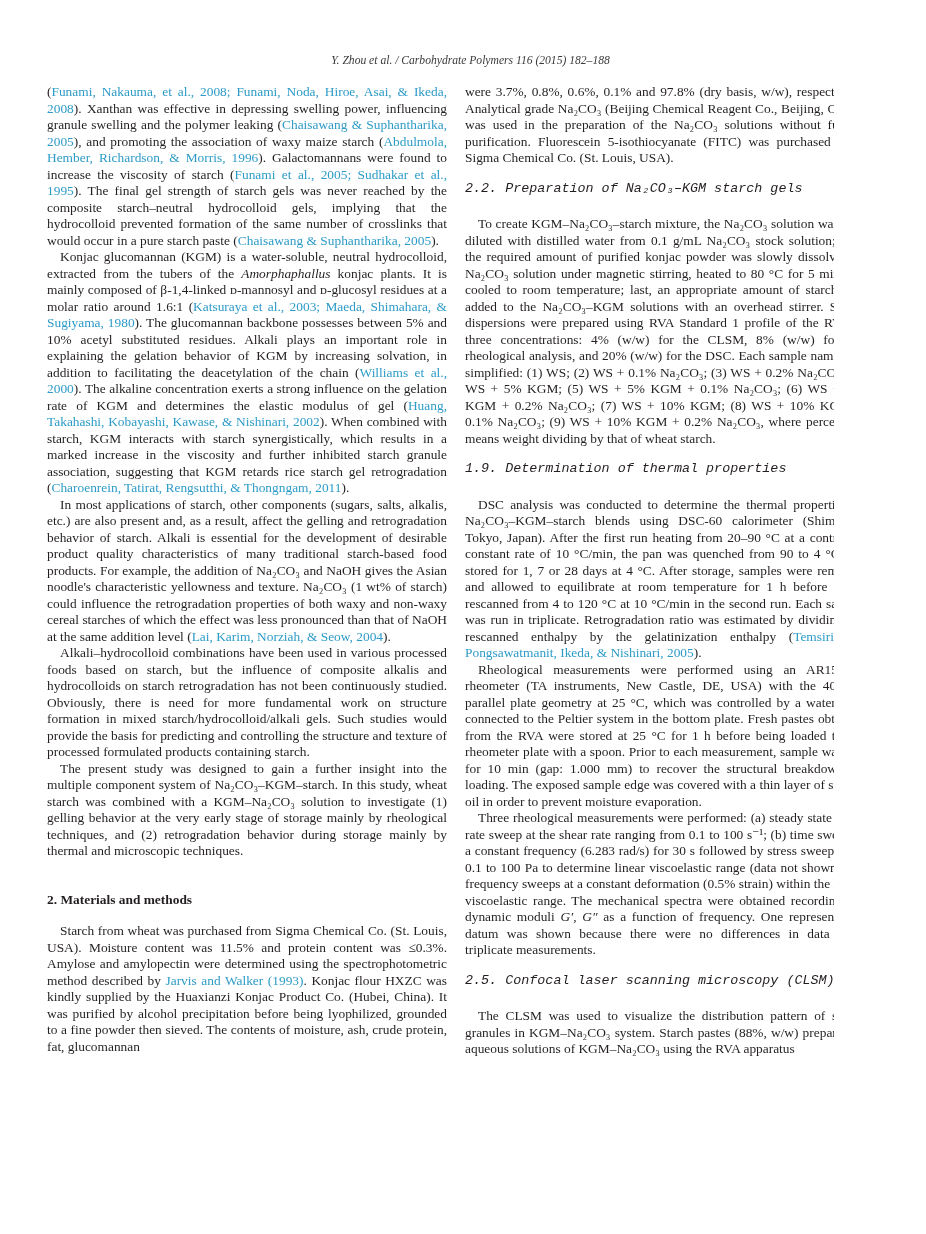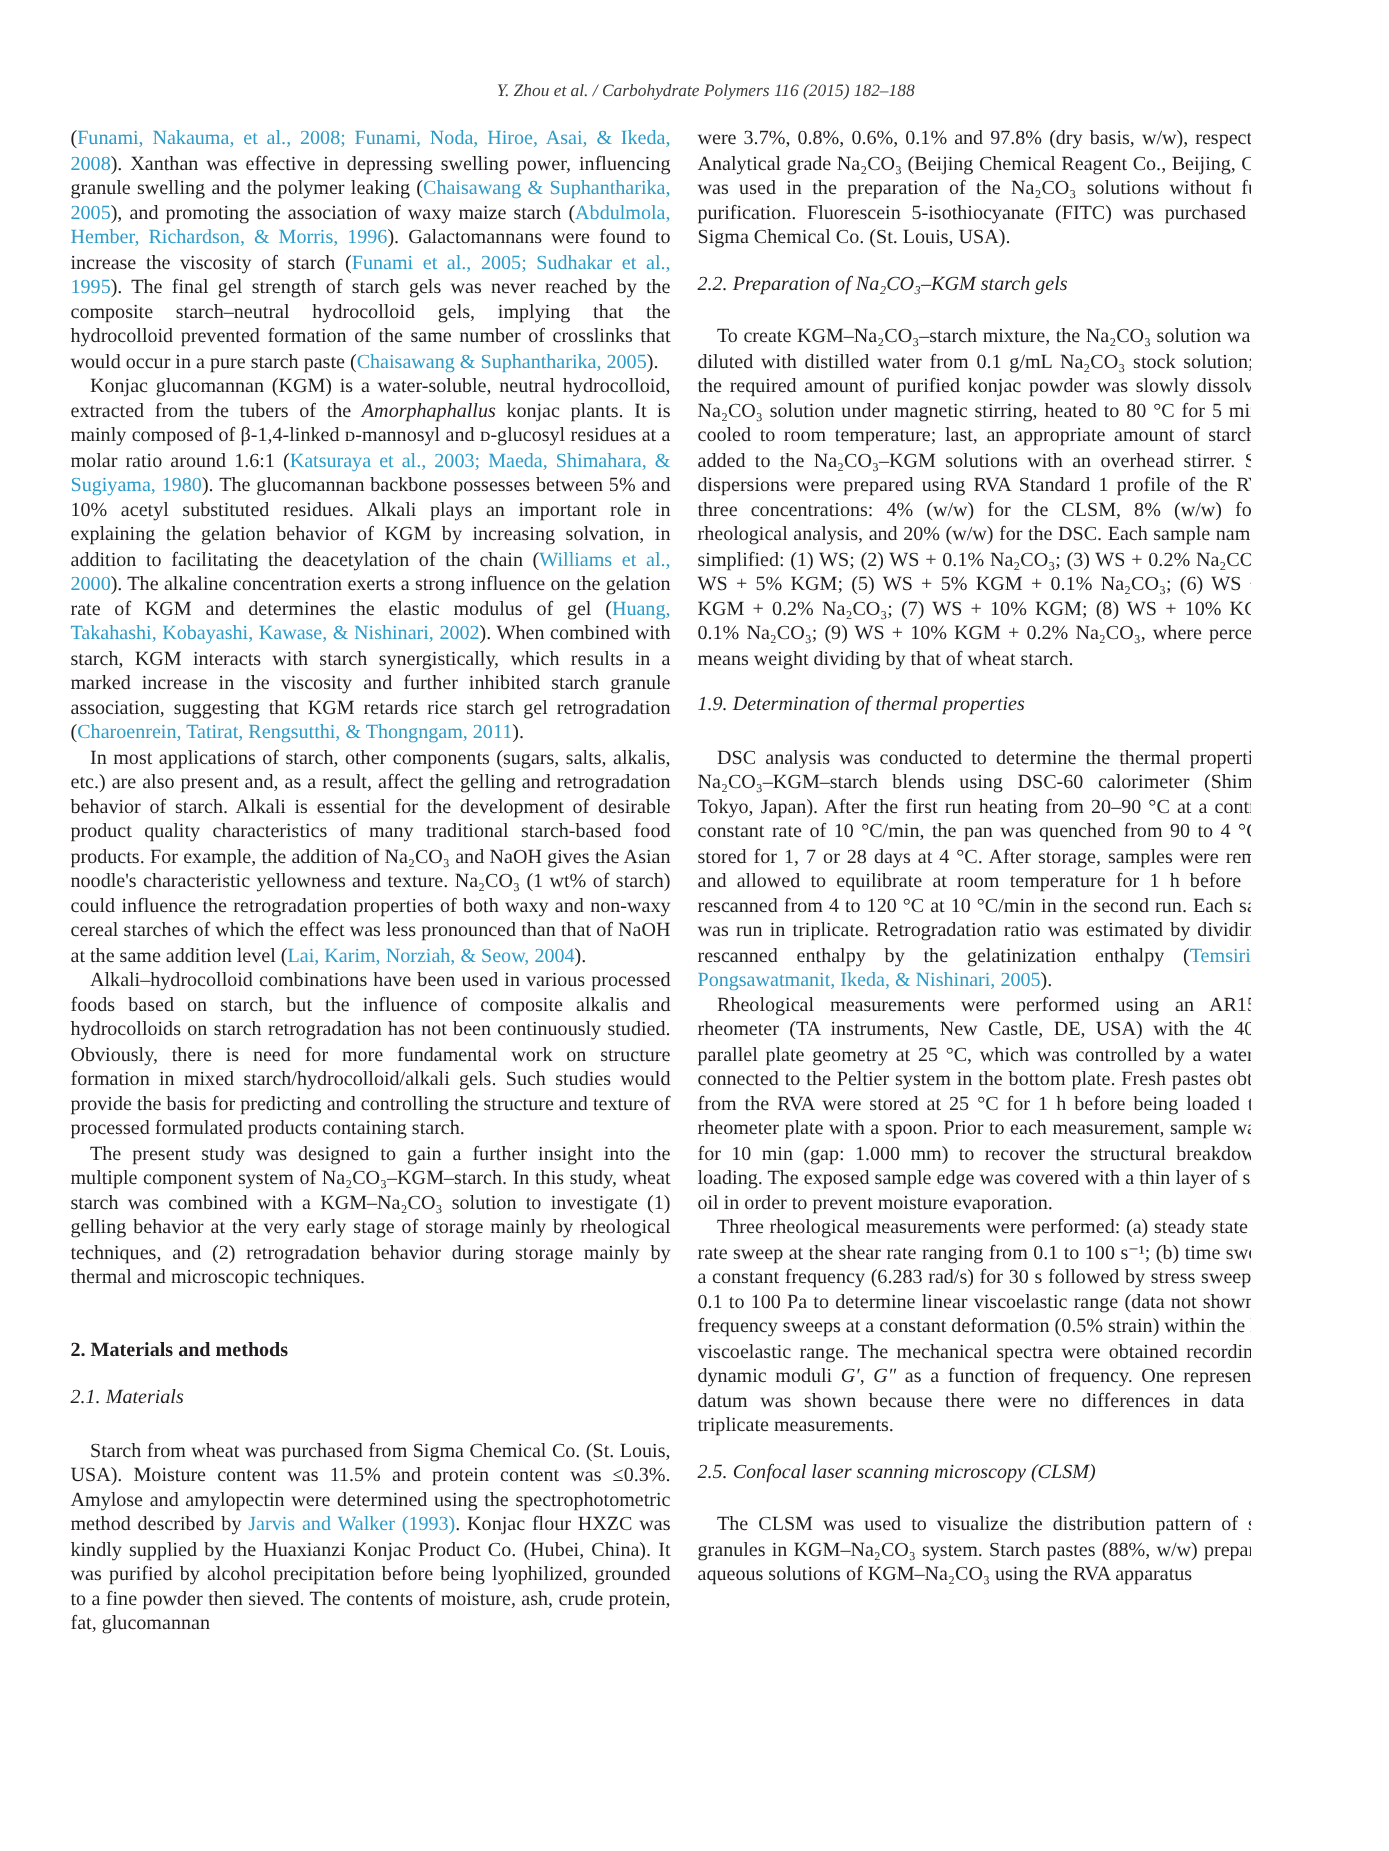--- a/index.html
+++ b/index.html
@@ -22,41 +22,40 @@
   }
   .col{
     font-size:13.4px;line-height:16.5px;text-align:justify;
     text-justify:inter-word;
   }
   .col-left{width:400px;}
   .col-right{width:399px;}
   .col p{margin:0;text-indent:13px;}
   .col p.noindent{text-indent:0;}
   .sec{font-weight:bold;margin:32px 0 15px 0;}
-  .subsec{font-style:italic;margin:14px 0 19px 0;}
+  .subsec{font-style:italic;margin:14px 0 19px 0;font-family:Liberation Mono, monospace;}
   .cite{color:var(--link,#2d9bc7);cursor:pointer;}
   .it{font-style:italic;}
 </style>
 </head>
 <body>
 
 <div class="page">
   <header class="runhead">
     <span class="rh-center">Y. Zhou et al. / Carbohydrate Polymers 116 (2015) 182–188</span>
     <span class="rh-page">183</span>
   </header>
   <div class="cols">
     <div class="col col-left" id="col-left">
         <p class="noindent"><span>(</span><span class="cite">Funami, Nakauma, et al., 2008; Funami, Noda, Hiroe, Asai, &amp; Ikeda, 2008</span><span>). Xanthan was effective in depressing swelling power, influencing granule swelling and the polymer leaking (</span><span class="cite">Chaisawang &amp; Suphantharika, 2005</span><span>), and promoting the association of waxy maize starch (</span><span class="cite">Abdulmola, Hember, Richardson, &amp; Morris, 1996</span><span>). Galactomannans were found to increase the viscosity of starch (</span><span class="cite">Funami et al., 2005; Sudhakar et al., 1995</span><span>). The final gel strength of starch gels was never reached by the composite starch–neutral hydrocolloid gels, implying that the hydrocolloid prevented formation of the same number of crosslinks that would occur in a pure starch paste (</span><span class="cite">Chaisawang &amp; Suphantharika, 2005</span><span>).</span></p>
         <p><span>Konjac glucomannan (KGM) is a water-soluble, neutral hydrocolloid, extracted from the tubers of the </span><span class="it">Amorphaphallus</span><span> konjac plants. It is mainly composed of β-1,4-linked ᴅ-mannosyl and ᴅ-glucosyl residues at a molar ratio around 1.6:1 (</span><span class="cite">Katsuraya et al., 2003; Maeda, Shimahara, &amp; Sugiyama, 1980</span><span>). The glucomannan backbone possesses between 5% and 10% acetyl substituted residues. Alkali plays an important role in explaining the gelation behavior of KGM by increasing solvation, in addition to facilitating the deacetylation of the chain (</span><span class="cite">Williams et al., 2000</span><span>). The alkaline concentration exerts a strong influence on the gelation rate of KGM and determines the elastic modulus of gel (</span><span class="cite">Huang, Takahashi, Kobayashi, Kawase, &amp; Nishinari, 2002</span><span>). When combined with starch, KGM interacts with starch synergistically, which results in a marked increase in the viscosity and further inhibited starch granule association, suggesting that KGM retards rice starch gel retrogradation (</span><span class="cite">Charoenrein, Tatirat, Rengsutthi, &amp; Thongngam, 2011</span><span>).</span></p>
         <p><span>In most applications of starch, other components (sugars, salts, alkalis, etc.) are also present and, as a result, affect the gelling and retrogradation behavior of starch. Alkali is essential for the development of desirable product quality characteristics of many traditional starch-based food products. For example, the addition of Na₂CO₃ and NaOH gives the Asian noodle's characteristic yellowness and texture. Na₂CO₃ (1 wt% of starch) could influence the retrogradation properties of both waxy and non-waxy cereal starches of which the effect was less pronounced than that of NaOH at the same addition level (</span><span class="cite">Lai, Karim, Norziah, &amp; Seow, 2004</span><span>).</span></p>
         <p><span>Alkali–hydrocolloid combinations have been used in various processed foods based on starch, but the influence of composite alkalis and hydrocolloids on starch retrogradation has not been continuously studied. Obviously, there is need for more fundamental work on structure formation in mixed starch/hydrocolloid/alkali gels. Such studies would provide the basis for predicting and controlling the structure and texture of processed formulated products containing starch.</span></p>
         <p><span>The present study was designed to gain a further insight into the multiple component system of Na₂CO₃–KGM–starch. In this study, wheat starch was combined with a KGM–Na₂CO₃ solution to investigate (1) gelling behavior at the very early stage of storage mainly by rheological techniques, and (2) retrogradation behavior during storage mainly by thermal and microscopic techniques.</span></p>
         <div class="sec"><span>2.  Materials and methods</span></div>
-        <div class="subsec"><span>2.1.  Materials</span></div>
         <p><span>Starch from wheat was purchased from Sigma Chemical Co. (St. Louis, USA). Moisture content was 11.5% and protein content was ≤0.3%. Amylose and amylopectin were determined using the spectrophotometric method described by </span><span class="cite">Jarvis and Walker (1993)</span><span>. Konjac flour HXZC was kindly supplied by the Huaxianzi Konjac Product Co. (Hubei, China). It was purified by alcohol precipitation before being lyophilized, grounded to a fine powder then sieved. The contents of moisture, ash, crude protein, fat, glucomannan</span></p>
       </div>
     <div class="col col-right" id="col-right">
         <p class="noindent"><span>were 3.7%, 0.8%, 0.6%, 0.1% and 97.8% (dry basis, w/w), respectively. Analytical grade Na₂CO₃ (Beijing Chemical Reagent Co., Beijing, China) was used in the preparation of the Na₂CO₃ solutions without further purification. Fluorescein 5-isothiocyanate (FITC) was purchased from Sigma Chemical Co. (St. Louis, USA).</span></p>
         <div class="subsec"><span>2.2.  Preparation of Na₂CO₃–KGM starch gels</span></div>
         <p><span>To create KGM–Na₂CO₃–starch mixture, the Na₂CO₃ solution was first diluted with distilled water from 0.1 g/mL Na₂CO₃ stock solution; then the required amount of purified konjac powder was slowly dissolved in Na₂CO₃ solution under magnetic stirring, heated to 80 °C for 5 min and cooled to room temperature; last, an appropriate amount of starch was added to the Na₂CO₃–KGM solutions with an overhead stirrer. Starch dispersions were prepared using RVA Standard 1 profile of the RVA at three concentrations: 4% (w/w) for the CLSM, 8% (w/w) for the rheological analysis, and 20% (w/w) for the DSC. Each sample name was simplified: (1) WS; (2) WS + 0.1% Na₂CO₃; (3) WS + 0.2% Na₂CO₃; (4) WS + 5% KGM; (5) WS + 5% KGM + 0.1% Na₂CO₃; (6) WS + 5% KGM + 0.2% Na₂CO₃; (7) WS + 10% KGM; (8) WS + 10% KGM + 0.1% Na₂CO₃; (9) WS + 10% KGM + 0.2% Na₂CO₃, where percentage means weight dividing by that of wheat starch.</span></p>
         <div class="subsec"><span>1.9.  Determination of thermal properties</span></div>
         <p><span>DSC analysis was conducted to determine the thermal properties of Na₂CO₃–KGM–starch blends using DSC-60 calorimeter (Shimadzu, Tokyo, Japan). After the first run heating from 20–90 °C at a controlled constant rate of 10 °C/min, the pan was quenched from 90 to 4 °C and stored for 1, 7 or 28 days at 4 °C. After storage, samples were removed and allowed to equilibrate at room temperature for 1 h before being rescanned from 4 to 120 °C at 10 °C/min in the second run. Each sample was run in triplicate. Retrogradation ratio was estimated by dividing the rescanned enthalpy by the gelatinization enthalpy (</span><span class="cite">Temsiripong, Pongsawatmanit, Ikeda, &amp; Nishinari, 2005</span><span>).</span></p>
         <p><span>Rheological measurements were performed using an AR1500ex rheometer (TA instruments, New Castle, DE, USA) with the 40 mm parallel plate geometry at 25 °C, which was controlled by a water bath connected to the Peltier system in the bottom plate. Fresh pastes obtained from the RVA were stored at 25 °C for 1 h before being loaded to the rheometer plate with a spoon. Prior to each measurement, sample was left for 10 min (gap: 1.000 mm) to recover the structural breakdown on loading. The exposed sample edge was covered with a thin layer of silicon oil in order to prevent moisture evaporation.</span></p>
         <p><span>Three rheological measurements were performed: (a) steady state shear rate sweep at the shear rate ranging from 0.1 to 100 s⁻¹; (b) time sweep at a constant frequency (6.283 rad/s) for 30 s followed by stress sweep from 0.1 to 100 Pa to determine linear viscoelastic range (data not shown); (c) frequency sweeps at a constant deformation (0.5% strain) within the linear viscoelastic range. The mechanical spectra were obtained recording the dynamic moduli </span><span class="it">G′, G″</span><span> as a function of frequency. One representative datum was shown because there were no differences in data from triplicate measurements.</span></p>

